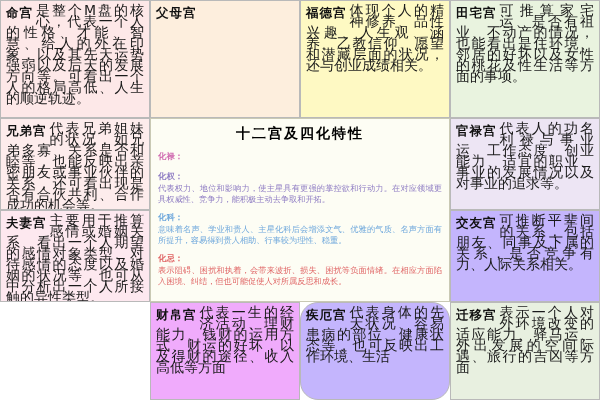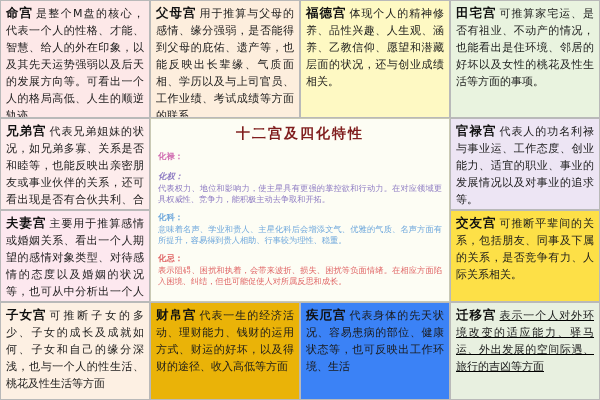--- a/index.html
+++ b/index.html
@@ -26,77 +26,76 @@
   .title{
     font-size:12.5px;
     font-weight:bold;
     color:#111;
     letter-spacing:1px;
     line-height:15px;
     float:left;
     margin-right:3px;
   }
   .body{
-    font-size:11px;
-    line-height:17px;
+    font-size:14px;
+    line-height:11px;
     color:#1a1a1a;
     text-align:justify;
   }
   
   .center{
     grid-column:2 / span 2;
     grid-row:2 / span 2;
     background:#fdfdf4;
     border:1px solid #c9c9b4;
     padding:4px 7px;
     box-sizing:border-box;
     overflow:hidden;
   }
   .center-title{
     text-align:center;
     font-size:14px;
     font-weight:bold;
-    color:#7f1d1d;
+    color:#000000;
     letter-spacing:2px;
     line-height:20px;
     margin-bottom:1px;
   }
   .sect{margin-bottom:1px;}
   .sect-head{
     font-size:8.4px;
     font-weight:bold;
     line-height:11px;
   }
   .sect-text{
     font-size:8.2px;
     line-height:10.6px;
     text-align:justify;
   }
   .h-lu{color:#d06bb0;text-align:center;}
   .t-lu{color:#d884bb;}
-  .h-quan{color:#8e7cc3;font-style:italic;}
+  .h-quan{color:#8e7cc3;}
   .t-quan{color:#8e7cc3;}
   .h-ke{color:#6fa8dc;margin-top:44px;}
   .t-ke{color:#6fa8dc;}
   .h-ji{color:#e06666;}
   .t-ji{color:#e06666;}
   .clearfix::after{content:"";display:block;clear:both;}
 </style>
 </head>
 <body>
 
 <div id="grid">
 
   <div class="cell clearfix" style="grid-row:1;grid-column:1;background:#fde8e8;">
     <div class="title">命宫</div>
     <div class="body">是整个M盘的核心，代表一个人的性格、才能、智慧、给人的外在印象，以及其先天运势强弱以及后天的发展方向等。可看出一个人的格局高低、人生的顺逆轨迹。</div>
   </div>
   <div class="cell clearfix" style="grid-row:1;grid-column:2;background:#fdeedd;">
     <div class="title">父母宫</div>
-    <div class="body">用于推算与父母的感情、缘分强弱，是否能得到父母的庇佑、遗产等，也能反映出长辈缘、气质面相、学历以及与上司官员、工作业绩、考试成绩等方面的联系。</div>
   </div>
   <div class="cell clearfix" style="grid-row:1;grid-column:3;background:#fef9c3;">
     <div class="title">福德宫</div>
     <div class="body">体现个人的精神修养、品性兴趣、人生观、涵养、乙教信仰、愿望和潜藏层面的状况，还与创业成绩相关。</div>
   </div>
   <div class="cell clearfix" style="grid-row:1;grid-column:4;background:#e9f3df;">
     <div class="title">田宅宫</div>
     <div class="body">可推算家宅运、是否有祖业、不动产的情况，也能看出是住环境、邻居的好坏以及女性的桃花及性生活等方面的事项。</div>
   </div>
 
@@ -126,35 +125,31 @@
 
   <div class="cell clearfix" style="grid-row:2;grid-column:4;background:#ede5f4;">
     <div class="title">官禄宫</div>
     <div class="body">代表人的功名利禄与事业运、工作态度、创业能力、适宜的职业、事业的发展情况以及对事业的追求等。</div>
   </div>
 
   <div class="cell clearfix" style="grid-row:3;grid-column:1;background:#fde8ef;">
     <div class="title">夫妻宫</div>
     <div class="body">主要用于推算感情或婚姻关系、看出一个人期望的感情对象类型、对待感情的态度以及婚姻的状况等，也可从中分析出一个人所接触的异性类型。</div>
   </div>
-  <div class="cell clearfix" style="grid-row:3;grid-column:4;background:#fde047;">
+  <div class="cell clearfix" style="grid-row:3;grid-column:4;background:#c4b5fd;">
     <div class="title">交友宫</div>
     <div class="body">可推断平辈间的关系，包括朋友、同事及下属的关系，是否竞争有力、人际关系相关。</div>
   </div>
 
-  <div class="cell clearfix" style="grid-row:4;grid-column:1;background:#fdf0e3;">
-    <div class="title">子女宫</div>
-    <div class="body">可推断子女的多少、子女的成长及成就如何、子女和自己的缘分深浅，也与一个人的性生活、桃花及性生活等方面</div>
-  </div>
-  <div class="cell clearfix" style="grid-row:4;grid-column:2;background:#eab308;">
+  <div class="cell clearfix" style="grid-row:4;grid-column:2;background:#f0abfc;">
     <div class="title">财帛宫</div>
     <div class="body">代表一生的经济活动、理财能力、钱财的运用方式、财运的好坏，以及得财的途径、收入高低等方面</div>
   </div>
-  <div class="cell clearfix" style="grid-row:4;grid-column:3;background:#3b82f6;">
+  <div class="cell clearfix" style="grid-row:4;grid-column:3;background:#c4b5fd;border-radius:18px;">
     <div class="title">疾厄宫</div>
     <div class="body">代表身体的先天状况、容易患病的部位、健康状态等，也可反映出工作环境、生活</div>
   </div>
-  <div class="cell clearfix" style="grid-row:4;grid-column:4;background:#e8f0e0;text-decoration:underline;">
+  <div class="cell clearfix" style="grid-row:4;grid-column:4;background:#e8f0e0;">
     <div class="title">迁移宫</div>
     <div class="body">表示一个人对外环境改变的适应能力、驿马运、外出发展的空间际遇、旅行的吉凶等方面</div>
   </div>
 
 </div>
 
 </body></html>

